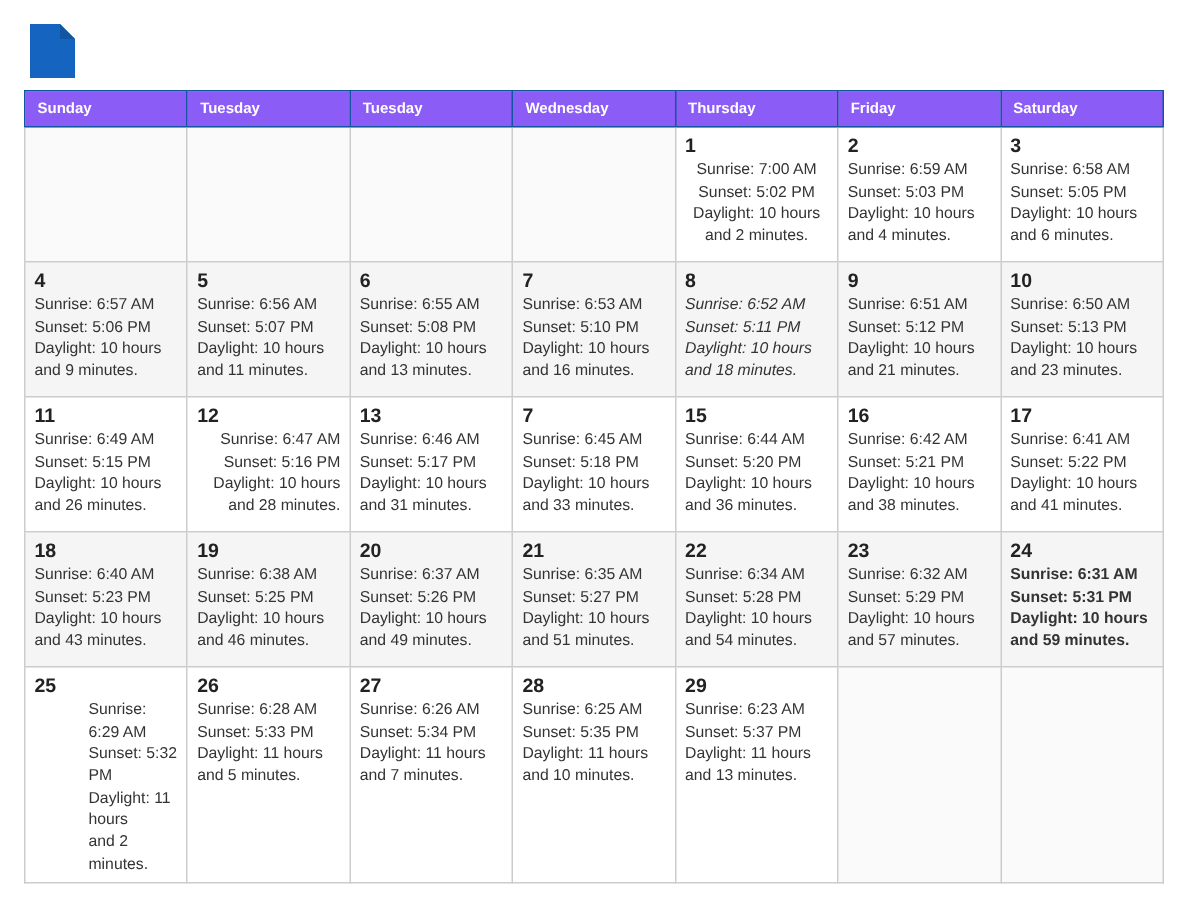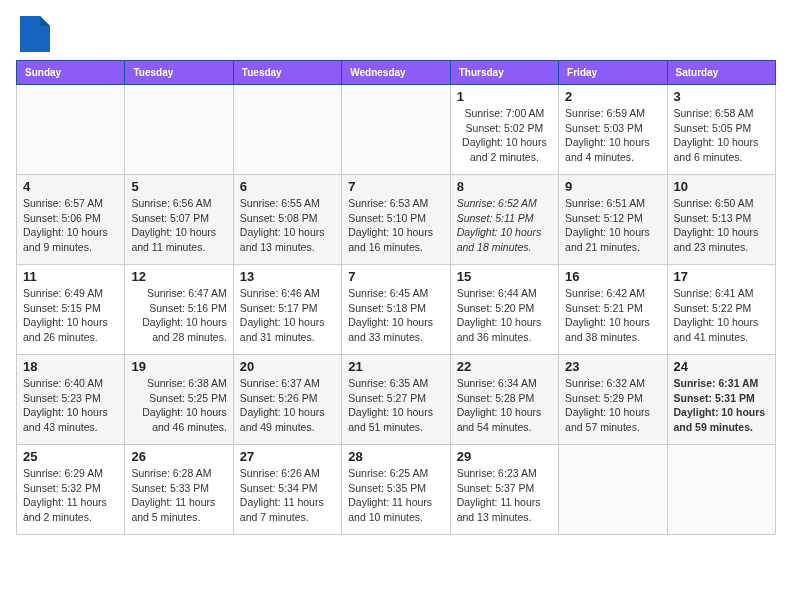--- a/index.html
+++ b/index.html
@@ -232,21 +232,21 @@
       <tr class="row-shade">
         <td>
           <div class="day-number">18</div>
           <div class="day-info" style="white-space: pre-line;">Sunrise: 6:40 AM
 Sunset: 5:23 PM
 Daylight: 10 hours
 and 43 minutes.</div>
         </td>
         <td>
           <div class="day-number">19</div>
-          <div class="day-info" style="white-space: pre-line; text-align: right;">Sunrise: 6:38 AM
+          <div class="day-info" style="white-space: pre-line;">Sunrise: 6:38 AM
 Sunset: 5:25 PM
 Daylight: 10 hours
 and 46 minutes.</div>
         </td>
         <td>
           <div class="day-number">20</div>
           <div class="day-info" style="white-space: pre-line;">Sunrise: 6:37 AM
 Sunset: 5:26 PM
 Daylight: 10 hours
 and 49 minutes.</div>
@@ -276,21 +276,21 @@
           <div class="day-number">24</div>
           <div class="day-info" style="white-space: pre-line; font-weight: bold;">Sunrise: 6:31 AM
 Sunset: 5:31 PM
 Daylight: 10 hours
 and 59 minutes.</div>
         </td>
       </tr>
       <tr class="row-white">
         <td>
           <div class="day-number">25</div>
-          <div class="day-info" style="white-space: pre-line;">Sunrise: 6:29 AM
+          <div class="day-info" style="white-space: pre-line; margin-left: 36px;">Sunrise: 6:29 AM
 Sunset: 5:32 PM
 Daylight: 11 hours
 and 2 minutes.</div>
         </td>
         <td>
           <div class="day-number">26</div>
           <div class="day-info" style="white-space: pre-line;">Sunrise: 6:28 AM
 Sunset: 5:33 PM
 Daylight: 11 hours
 and 5 minutes.</div>

